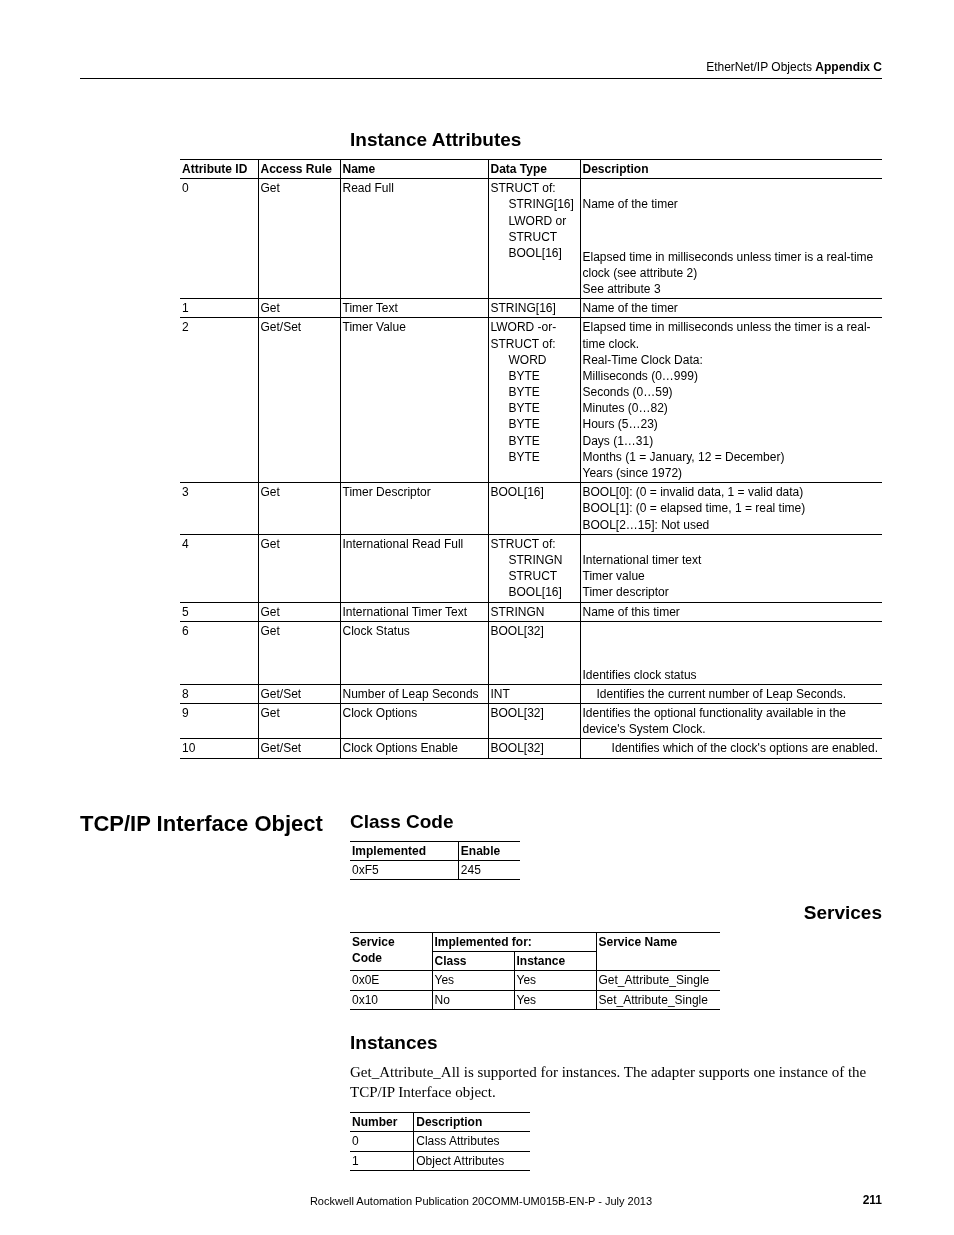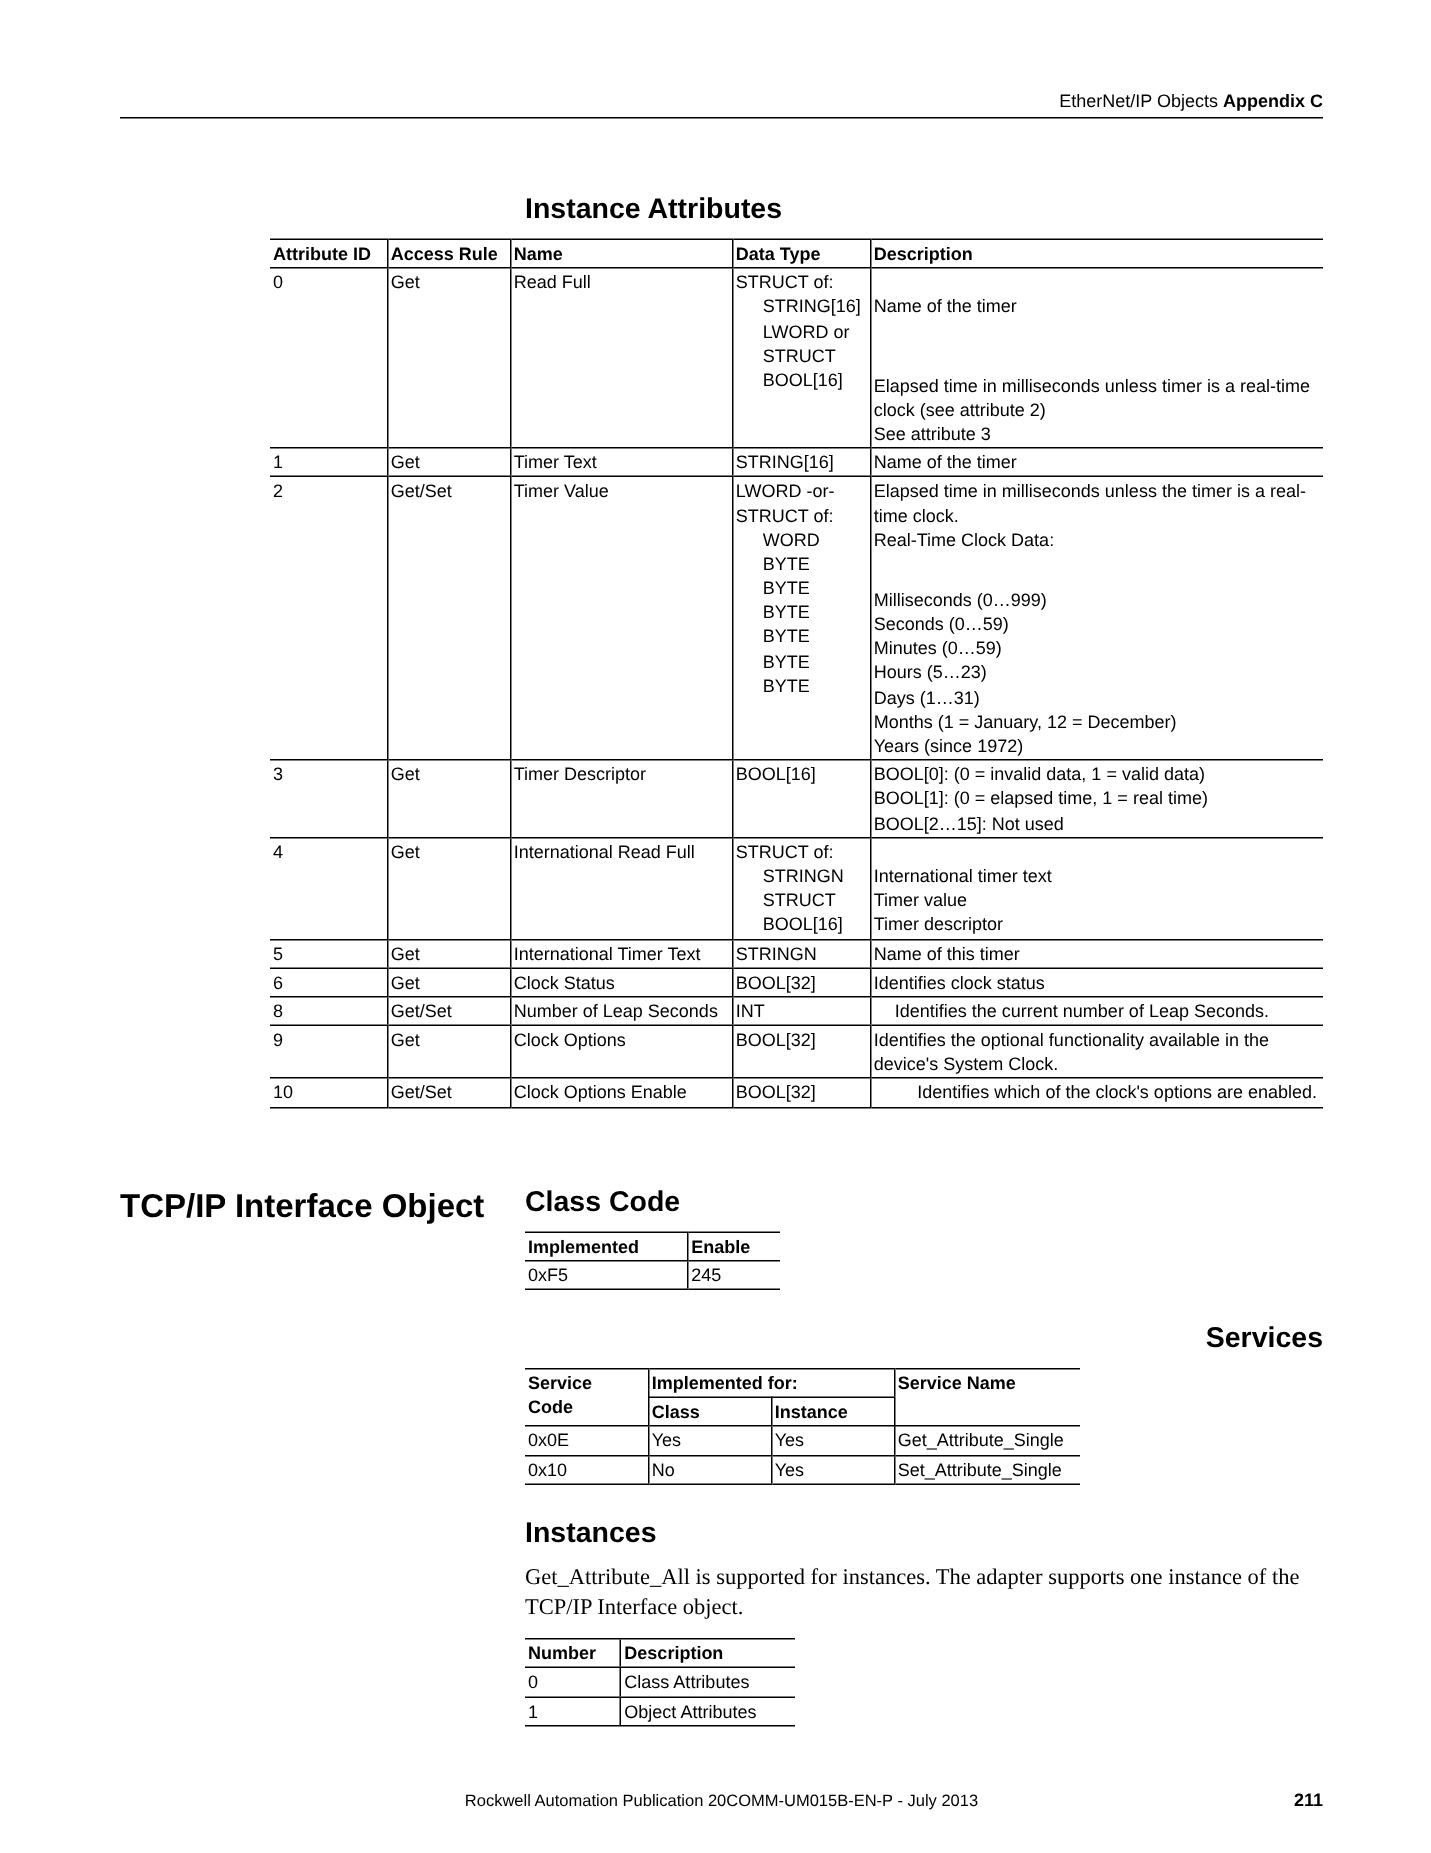--- a/index.html
+++ b/index.html
@@ -152,23 +152,23 @@
             <span class="dt-indent">BYTE</span>
             <span class="dt-indent">BYTE</span>
             <span class="dt-indent">BYTE</span>
             <span class="dt-indent">BYTE</span>
             <span class="dt-indent">BYTE</span>
             <span class="dt-indent">BYTE</span>
           </td>
           <td class="col-sep">
             <span style="display: block;">Elapsed time in milliseconds unless the timer is a real-time clock.</span>
             <span style="display: block;">Real-Time Clock Data:</span>
-            <span style="display: block; margin-top: 24px;">Milliseconds (0…999)</span>
+            <span style="display: block;">Milliseconds (0…999)</span>
             <span style="display: block;">Seconds (0…59)</span>
-            <span style="display: block;">Minutes (0…59)</span>
+            <span style="display: block;">Minutes (0…82)</span>
             <span style="display: block;">Hours (5…23)</span>
             <span style="display: block;">Days (1…31)</span>
             <span style="display: block;">Months (1 = January, 12 = December)</span>
             <span style="display: block;">Years (since 1972)</span>
           </td>
         </tr>
         <tr>
           <td>3</td>
           <td class="col-sep">Get</td>
           <td class="col-sep">Timer Descriptor</td>
@@ -210,21 +210,21 @@
           </td>
         </tr>
         <tr>
           <td>6</td>
           <td class="col-sep">Get</td>
           <td class="col-sep">Clock Status</td>
           <td class="col-sep">
             <span style="display: block;">BOOL[32]</span>
           </td>
           <td class="col-sep">
-            <span style="display: block;">Identifies clock status</span>
+            <span style="display: block; margin-top: 44px;">Identifies clock status</span>
           </td>
         </tr>
         <tr>
           <td>8</td>
           <td class="col-sep">Get/Set</td>
           <td class="col-sep">Number of Leap Seconds</td>
           <td class="col-sep">
             <span style="display: block;">INT</span>
           </td>
           <td class="col-sep">

